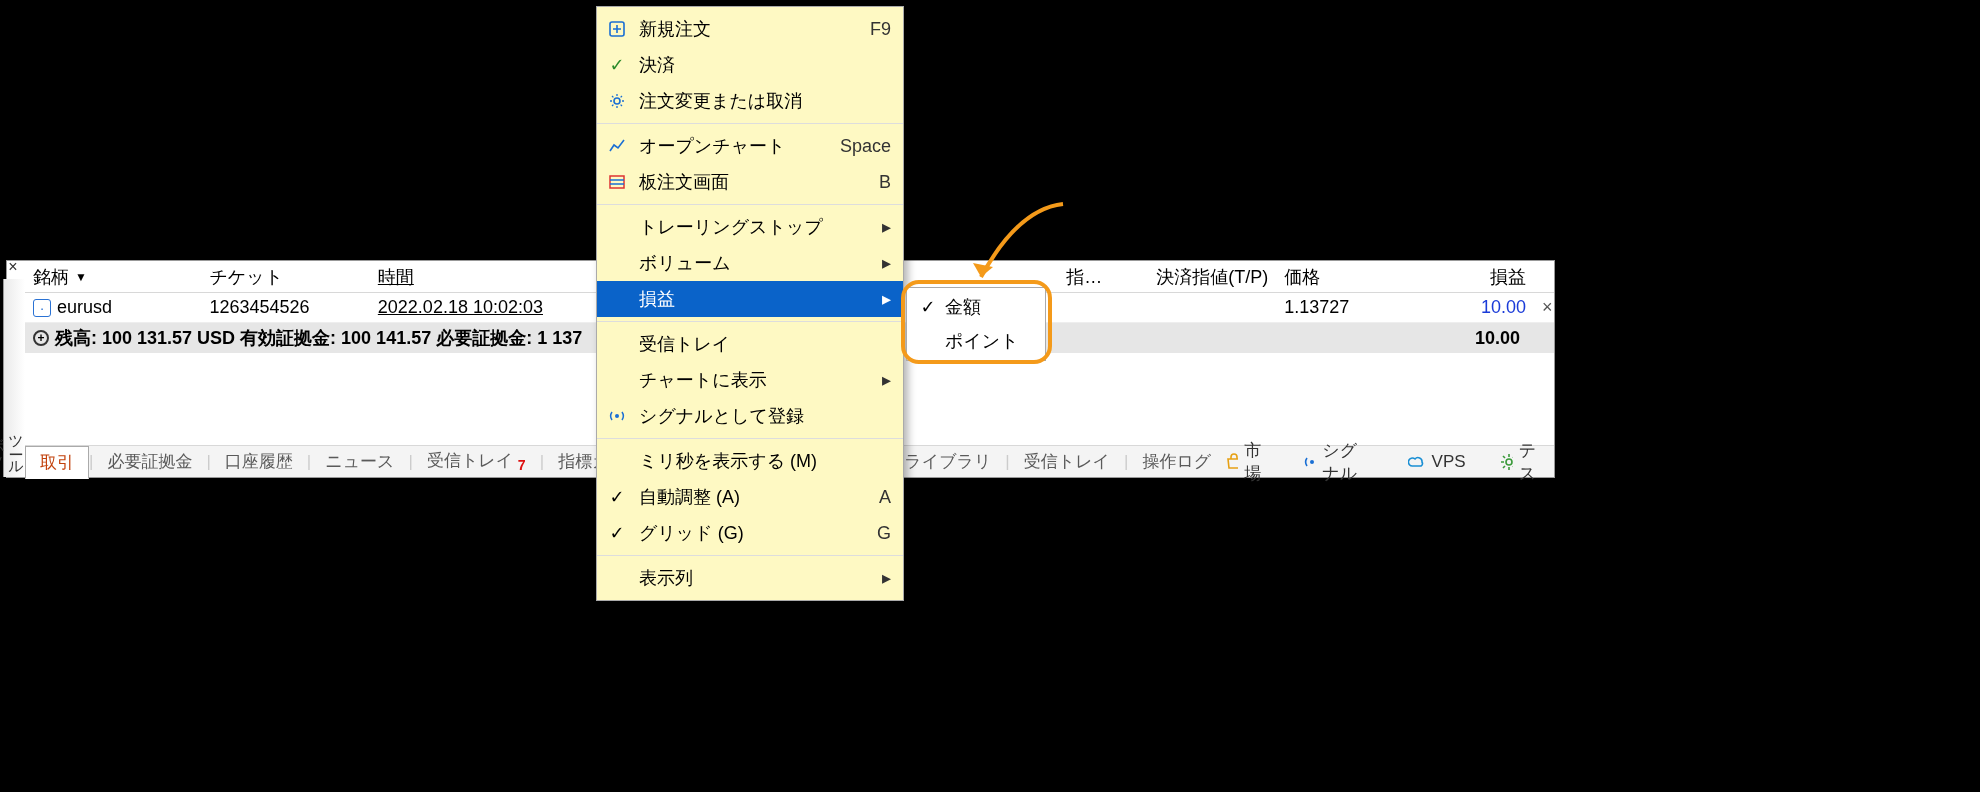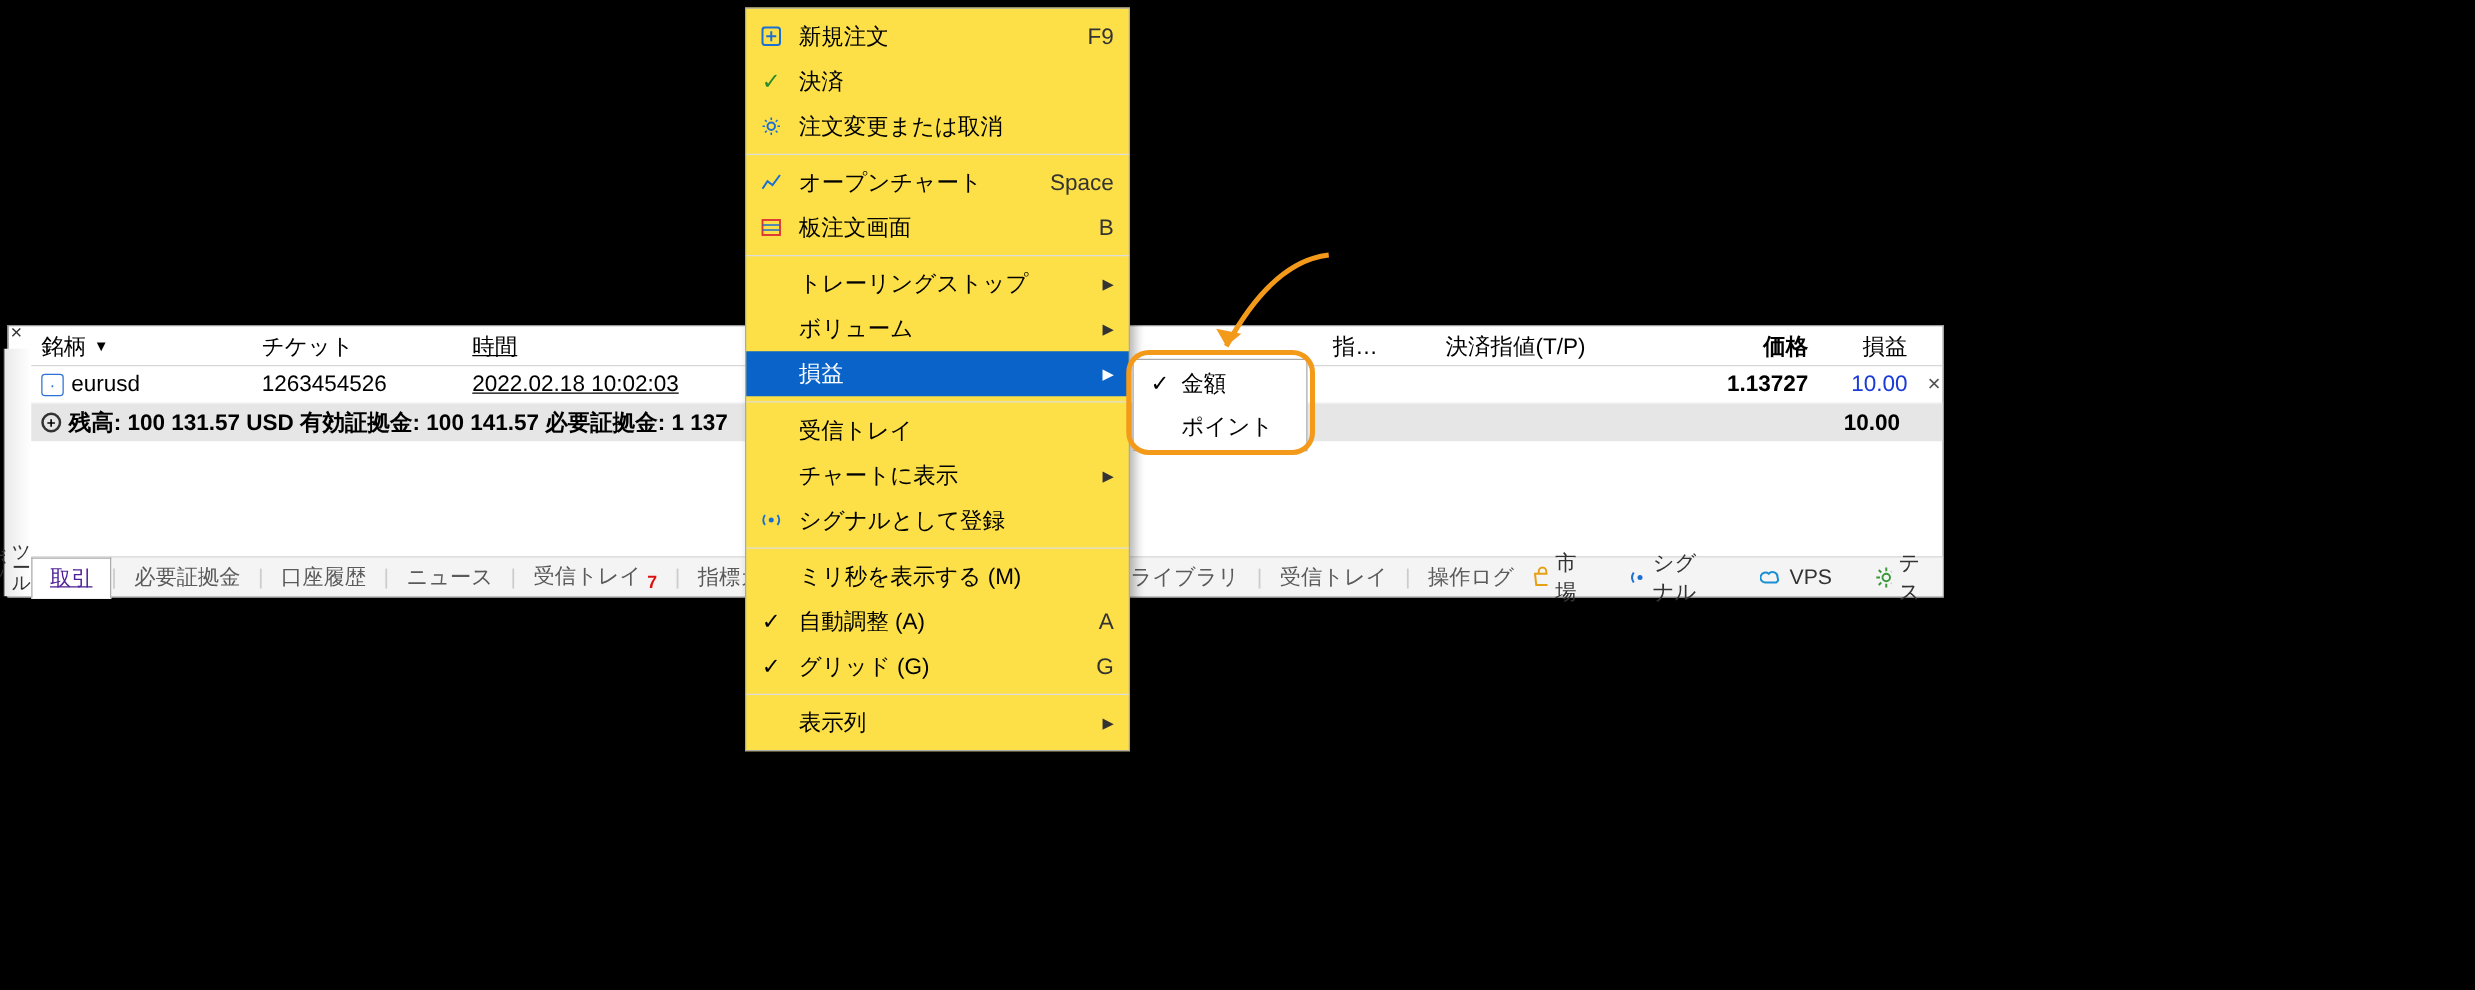--- a/index.html
+++ b/index.html
@@ -18,37 +18,37 @@
   .hcell, .dcell { padding: 4px 8px; white-space: nowrap; overflow: hidden; text-overflow: ellipsis; }
   .row { display: flex; height: 30px; align-items: center; border-bottom: 1px solid #eee; }
   .sumrow { display: flex; height: 30px; align-items: center; background: #e6e6e6; font-weight: bold;}
   .sym { width: 178px; display:flex; align-items:center; }
   .sym .caret { margin-left: 6px; font-size: 12px;}
   .tkt { width: 170px; }
   .time { width: 230px; text-align: left; text-decoration: underline;}
   .gap { width: 465px; } 
   .sl  { width: 55px; }
   .tp  { width: 165px; text-align: right;}
-  .prc { width: 180px; text-align: right; font-weight: bold;}
+  .prc { width: 180px; }
   .pl  { width: 80px; text-align: right;}
   .rowx { width: 20px; text-align:center; color:#555;}
   .icon-circle { display:inline-flex; width:18px; height:18px; border:1px solid #2a72d4; border-radius:3px; align-items:center; justify-content:center; color:#2a72d4; font-size:14px; margin-right:6px; }
   .icon-plus-circle { display:inline-flex; width:16px; height:16px; border:2px solid #333; border-radius:50%; align-items:center; justify-content:center; font-size:12px; margin-right:6px; font-weight:bold;}
   .pl-blue { color:#1a3bd8; }
 
   
   .tabs { position:absolute; left:18px; right:0; bottom:0; height:32px; display:flex; align-items:center; background:#f4f4f4; border-top:1px solid #d8d8d8; font-size:17px; }
   .tab { padding: 4px 14px; color:#5a5a5a; white-space:nowrap; }
-  .tab.active { background:#fff; border:1px solid #aaa; border-bottom-color:#fff; margin-bottom:-1px; color:#4c1d95;text-decoration:underline;}
+  .tab.active { background:#fff; border:1px solid #aaa; border-bottom-color:#fff; margin-bottom:-1px; color:#c2410c;}
   .sep { color:#ccc; }
   .tabs-right { margin-left:auto; display:flex; align-items:center; gap:34px; padding-right:10px;}
   .svc { display:flex; align-items:center; gap:6px; color:#333;}
 
   
-  .menu { position:absolute; left:596px; top:6px; width:308px; background:#fde047; border:1px solid #aaa; box-shadow:4px 4px 8px rgba(0,0,0,.3); padding:4px 0; }
+  .menu { position:absolute; left:596px; top:6px; width:308px; background:#fef9c3; border:1px solid #aaa; box-shadow:4px 4px 8px rgba(0,0,0,.3); padding:4px 0; }
   .mi { display:flex; align-items:center; height:36px; padding:0 12px 0 8px; font-size:18px; }
   .mi .mic { width:24px; display:flex; justify-content:center; align-items:center; margin-right:10px;}
   .mi .lbl { flex:1; }
   .mi .sc  { color:#333; margin-left:10px;}
   .mi .sub { color:#333;}
   .mi.sel  { background:#0a63c9; color:#fff;}
   .msep { height:1px; background:#ddd; margin:4px 0;}
   .check { color:#2a8a2a;}
 
   

